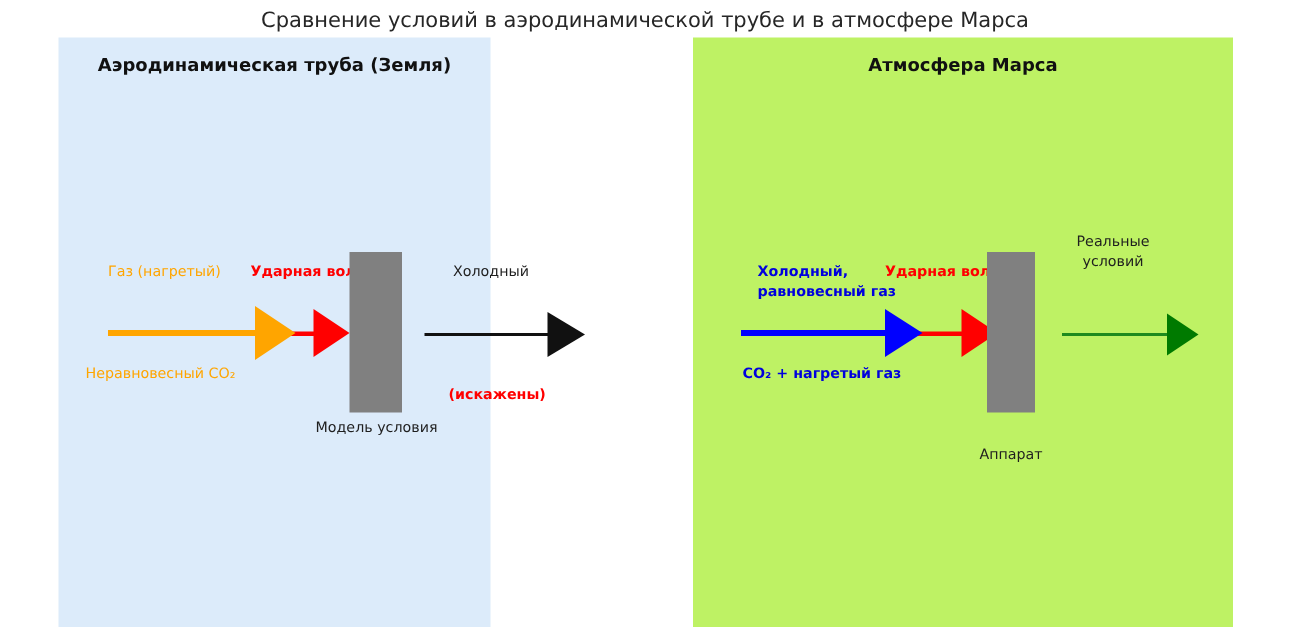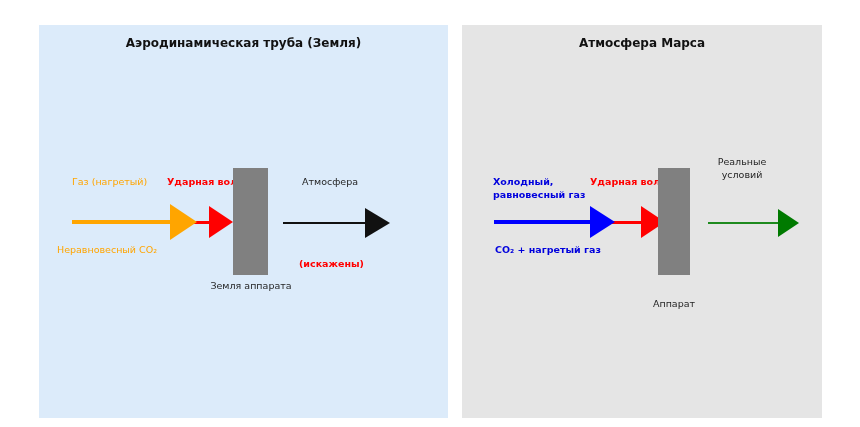--- a/index.html
+++ b/index.html
@@ -5,22 +5,22 @@
   html,body{margin:0;padding:0;background:#ffffff;}
   .stage{
     position:relative;width:860px;height:427px;background:#ffffff;overflow:hidden;
     font-family:"DejaVu Sans","Liberation Sans",sans-serif;color:#1a1a1a;
   }
   .figure-title{
     position:absolute;left:0;top:6px;width:860px;text-align:center;
     font-size:14px;color:#262626;
   }
   .panel{position:absolute;top:25px;height:393px;}
-  .panel.left{left:39px;width:409px;background:#dcebfa;}
-  .panel.right{left:462px;width:360px;background:#e5e5e5;text-decoration:underline;}
+  .panel.left{left:39px;width:288px;background:#dcebfa;}
+  .panel.right{left:462px;width:360px;background:#bef264;text-decoration:underline;}
   .panel-title{
     position:absolute;left:0;top:11px;width:100%;text-align:center;
     font-size:12px;font-weight:bold;color:#111111;
   }
   .label{position:absolute;font-size:9.5px;line-height:13px;white-space:nowrap;}
   .label.center{text-align:center;white-space:normal;}
   .orange{color:#ffa500;}
   .red{color:#ff0000;font-weight:bold;}
   .blue{color:#0000dd;font-weight:bold;}
   .black{color:#1f1f1f;}
@@ -41,45 +41,46 @@
   .r-red-head{left:179px;top:181px;border-top:16px solid transparent;border-bottom:16px solid transparent;border-left:24px solid #ff0000;z-index:2;}
   .r-body{left:196px;top:143px;width:32px;height:107px;background:#808080;z-index:4;position:absolute;}
   .r-green-shaft{left:246px;top:197px;width:70px;height:2px;background:#1e8a1e;}
   .r-green-head{left:316px;top:184px;border-top:14px solid transparent;border-bottom:14px solid transparent;border-left:21px solid #007a00;}
 </style>
 </head>
 <body>
 
 <div class="stage">
 
+  <div class="figure-title">Сравнение условий в аэродинамической трубе и в атмосфере Марса</div>
 
   <div class="panel left">
     <div class="panel-title">Аэродинамическая труба (Земля)</div>
 
     <div class="label orange" style="left:33px;top:150px;">Газ (нагретый)</div>
     <div class="label red" style="left:128px;top:150px;">Ударная волна</div>
-    <div class="label black" style="left:263px;top:150px;">Атмосфера</div>
+    <div class="label black" style="left:263px;top:150px;">Холодный</div>
 
     <div class="shaft l-orange-shaft"></div>
     <div class="head l-orange-head"></div>
     <div class="shaft l-red-shaft"></div>
     <div class="head l-red-head"></div>
     <div class="l-body"></div>
     <div class="shaft l-black-shaft"></div>
     <div class="head l-black-head"></div>
 
     <div class="label orange" style="left:18px;top:218px;">Неравновесный CO₂</div>
     <div class="label red" style="left:260px;top:232px;">(искажены)</div>
-    <div class="label black center" style="left:156px;top:254px;width:112px;">Земля аппарата</div>
+    <div class="label black center" style="left:156px;top:254px;width:112px;">Модель условия</div>
   </div>
 
   <div class="panel right">
     <div class="panel-title">Атмосфера Марса</div>
 
-    <div class="label blue" style="left:31px;top:150px;">
+    <div class="label blue" style="left:43px;top:150px;">
       <div>Холодный,</div>
       <div>равновесный газ</div>
     </div>
     <div class="label red" style="left:128px;top:150px;">Ударная волна</div>
     <div class="label black center" style="left:240px;top:130px;width:80px;">
       <div>Реальные</div>
       <div>условий</div>
     </div>
 
     <div class="shaft r-blue-shaft"></div>

